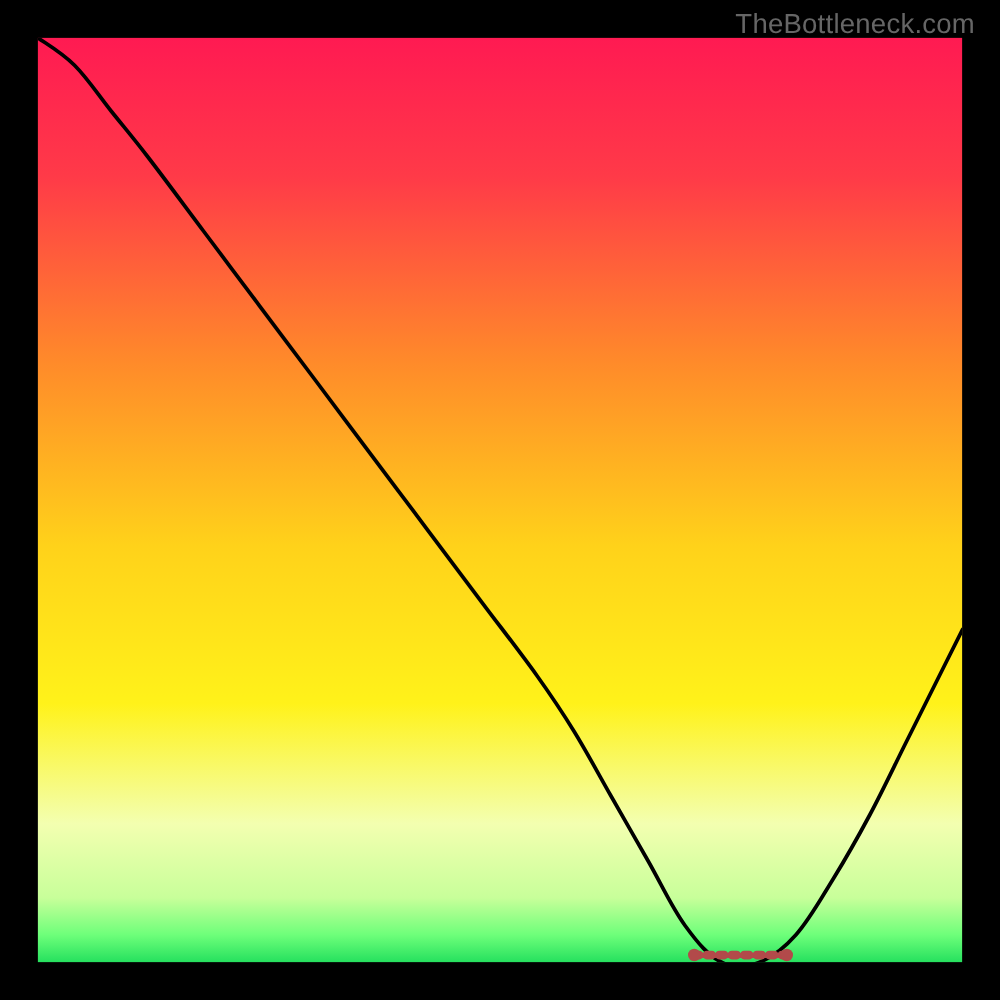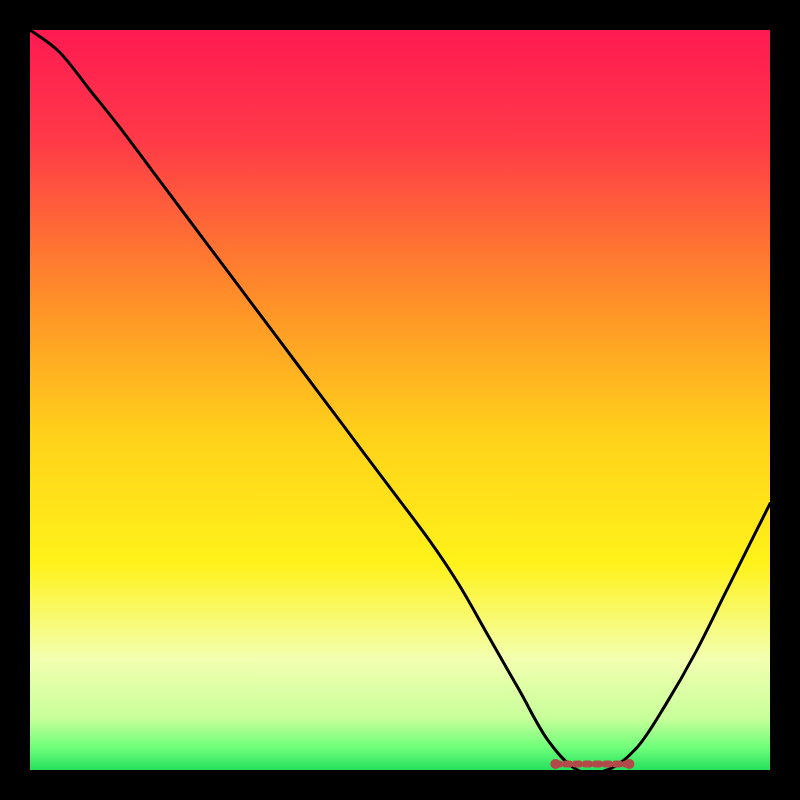--- a/index.html
+++ b/index.html
@@ -51,20 +51,21 @@
     font-weight: 400;
     letter-spacing: 0.2px;
     user-select: none;
   }
 </style>
 </head>
 <body>
 
 <div class="frame">
 
+  <div class="watermark">TheBottleneck.com</div>
 
   <div class="plot">
 
     <svg class="gradient" viewBox="0 0 740 740" preserveAspectRatio="none">
       <defs>
         <linearGradient id="bg" x1="0" y1="0" x2="0" y2="1">
             <stop offset="0%" stop-color="#ff1a52"></stop>
             <stop offset="15%" stop-color="#ff3a48"></stop>
             <stop offset="35%" stop-color="#ff8a2a"></stop>
             <stop offset="55.00000000000001%" stop-color="#ffd21a"></stop>

